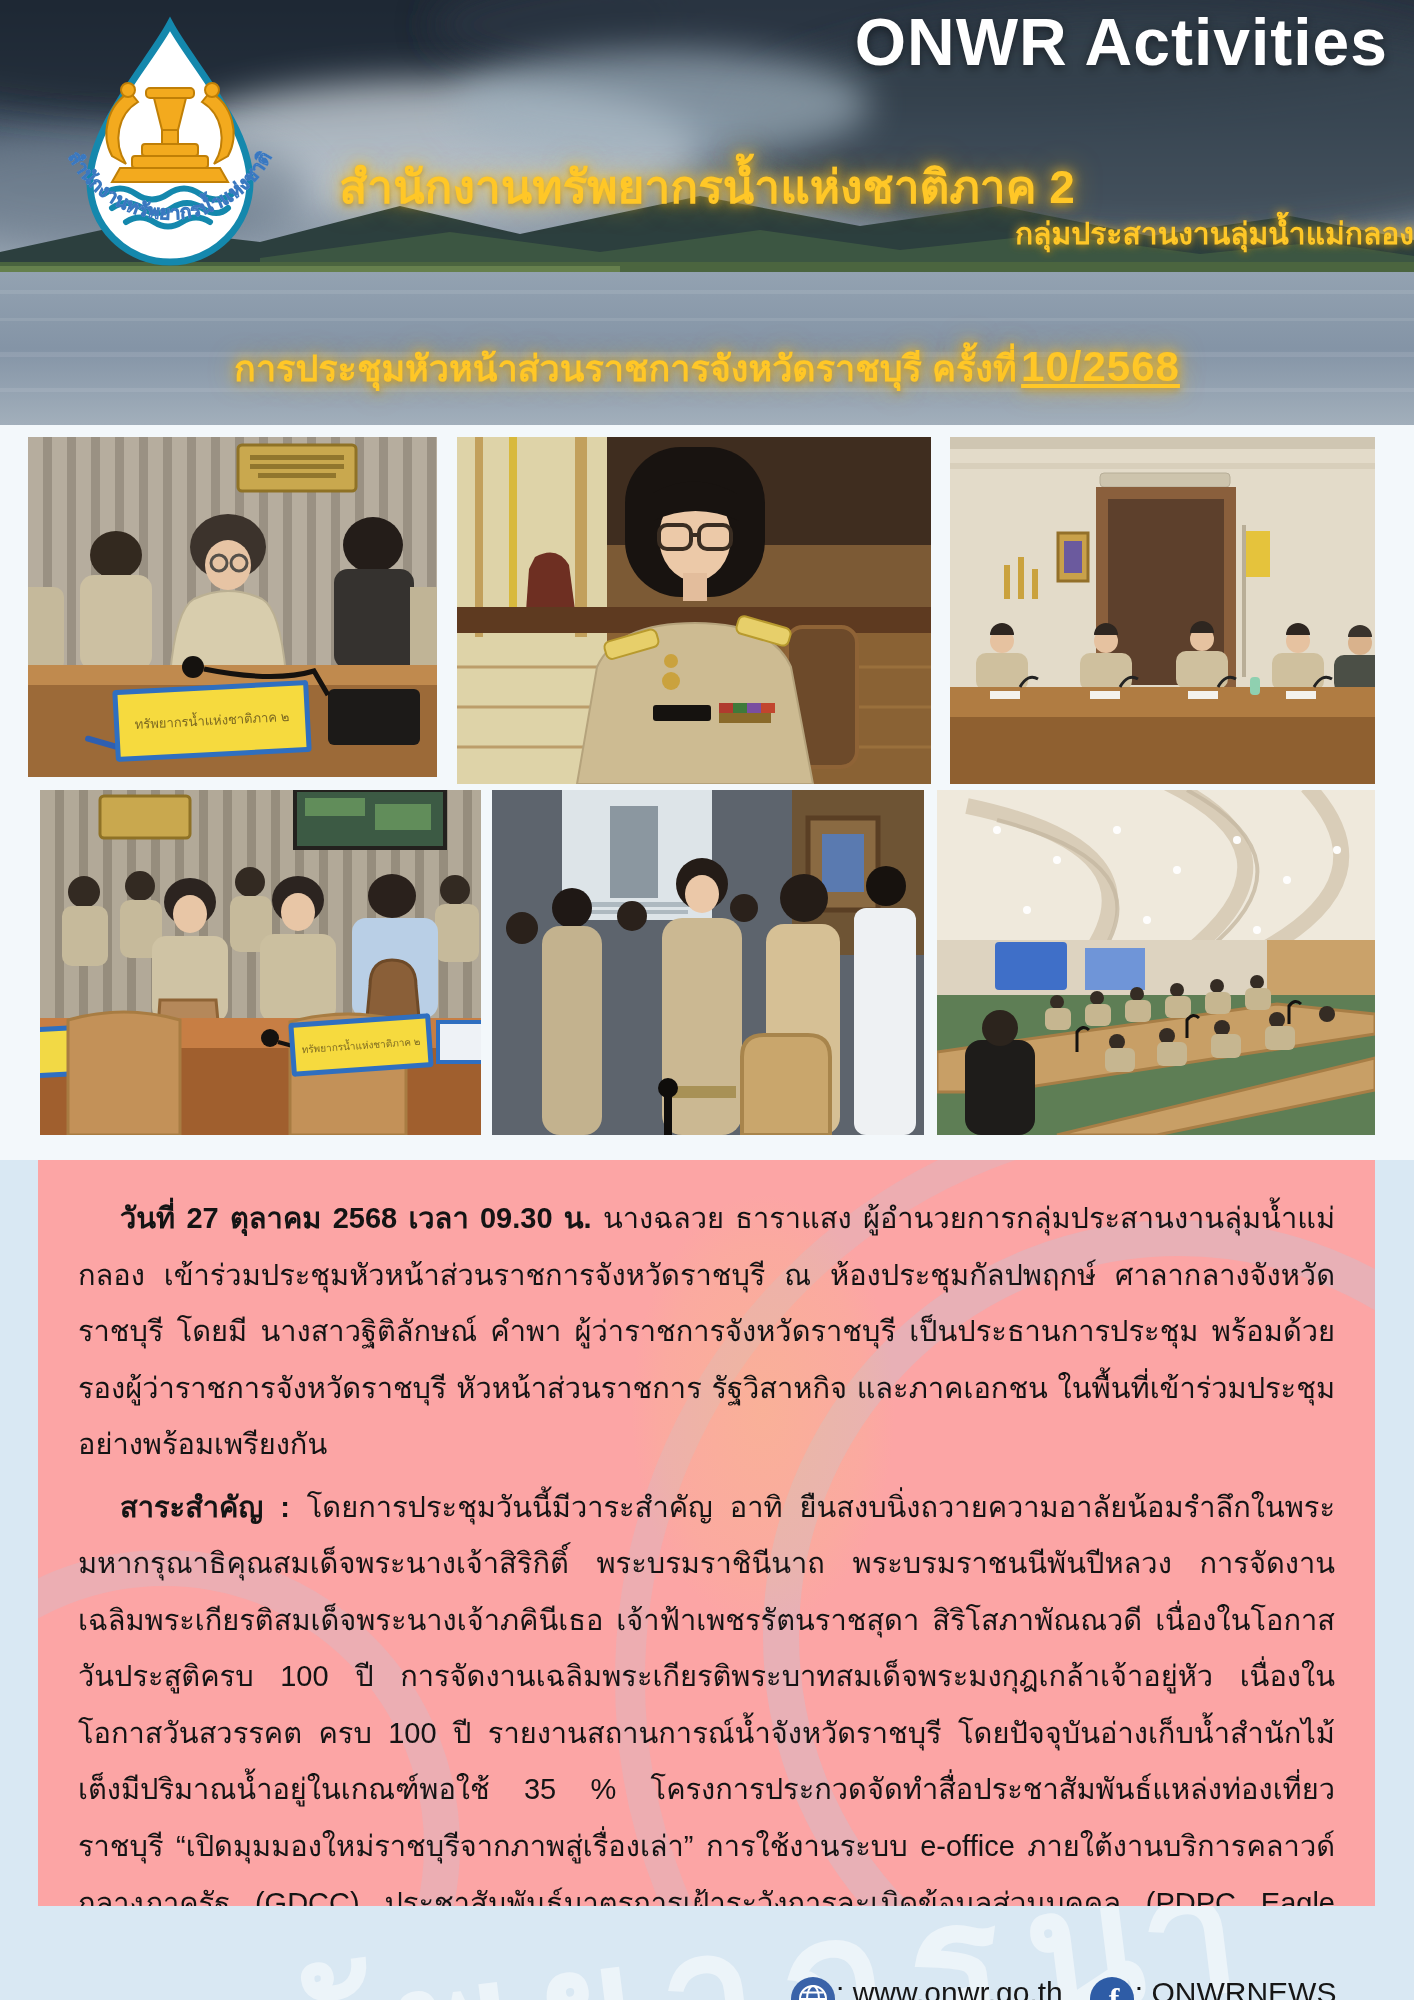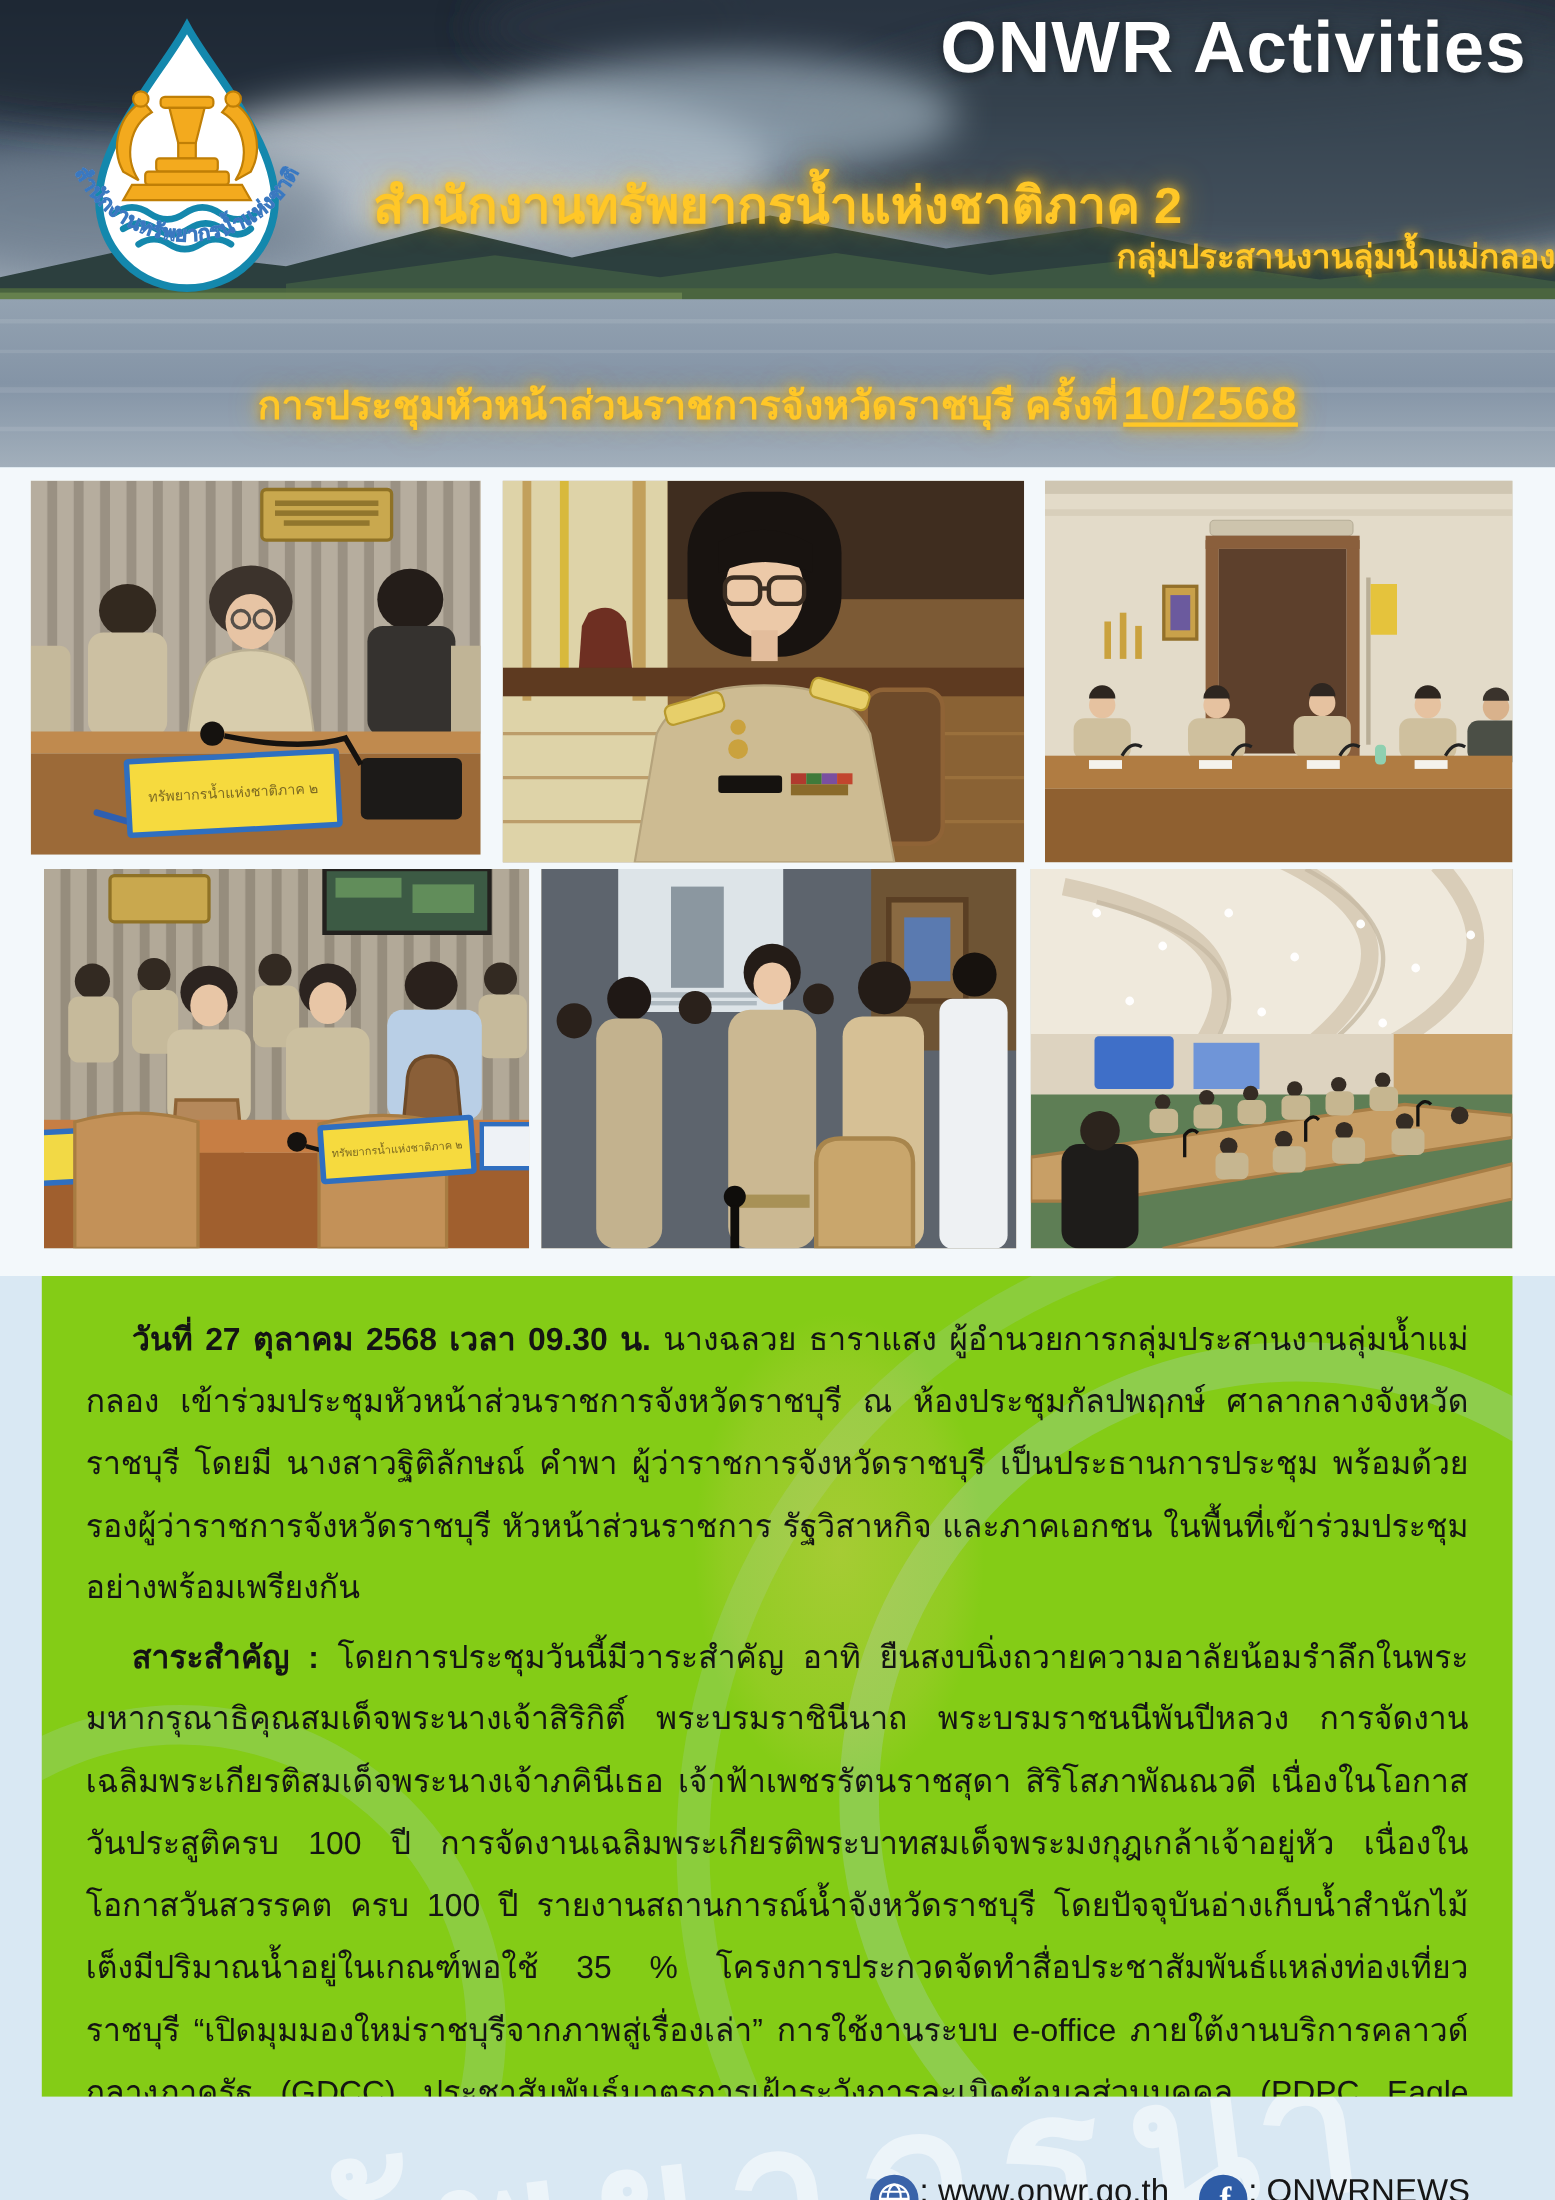--- a/index.html
+++ b/index.html
@@ -32,21 +32,21 @@
   .ph4{left:40px;top:365px;width:441px;height:345px;}
   .ph5{left:492px;top:365px;width:432px;height:345px;}
   .ph6{left:937px;top:365px;width:438px;height:345px;}
   .nameplate{position:absolute;display:flex;align-items:center;justify-content:center;
         background:#f6da3e;border:5px solid #2f6fc0;border-radius:4px;color:#7d6a22;
         font-size:13px;text-align:center;line-height:1.1;transform:rotate(-3deg);padding:2px;}
   .np1{left:86px;top:248px;width:182px;height:58px;}
   .np4{left:250px;top:228px;width:128px;height:40px;transform:rotate(-4deg);font-size:10px;}
 
   
-  .panel{position:absolute;left:38px;top:1160px;width:1337px;height:746px;background:#84cc16;overflow:hidden;z-index:2;}
+  .panel{position:absolute;left:38px;top:1160px;width:1337px;height:746px;background:#fca5a5;overflow:hidden;z-index:2;}
   .ring{position:absolute;border-radius:50%;border:36px solid rgba(173,209,233,.26);}
   .ring.r1{width:760px;height:760px;right:-220px;top:60px;}
   .ring.r2{width:1100px;height:1100px;right:-400px;top:-60px;border-width:30px;border-color:rgba(173,209,233,.18);}
   .ring.r3{width:520px;height:520px;left:-170px;top:390px;border-color:rgba(173,209,233,.2);}
   .emblem-wm{position:absolute;left:560px;top:-20px;width:330px;height:540px;
         background:radial-gradient(closest-side,rgba(243,203,122,.30),rgba(243,203,122,.12) 62%,transparent 80%);}
   .article{position:relative;z-index:1;padding:30px 40px 0 40px;color:#141414;font-size:29px;line-height:1.95;text-align:justify;}
   .article p{margin:0 0 6px 0;text-indent:42px;}
   .lead{font-weight:bold;}
 

